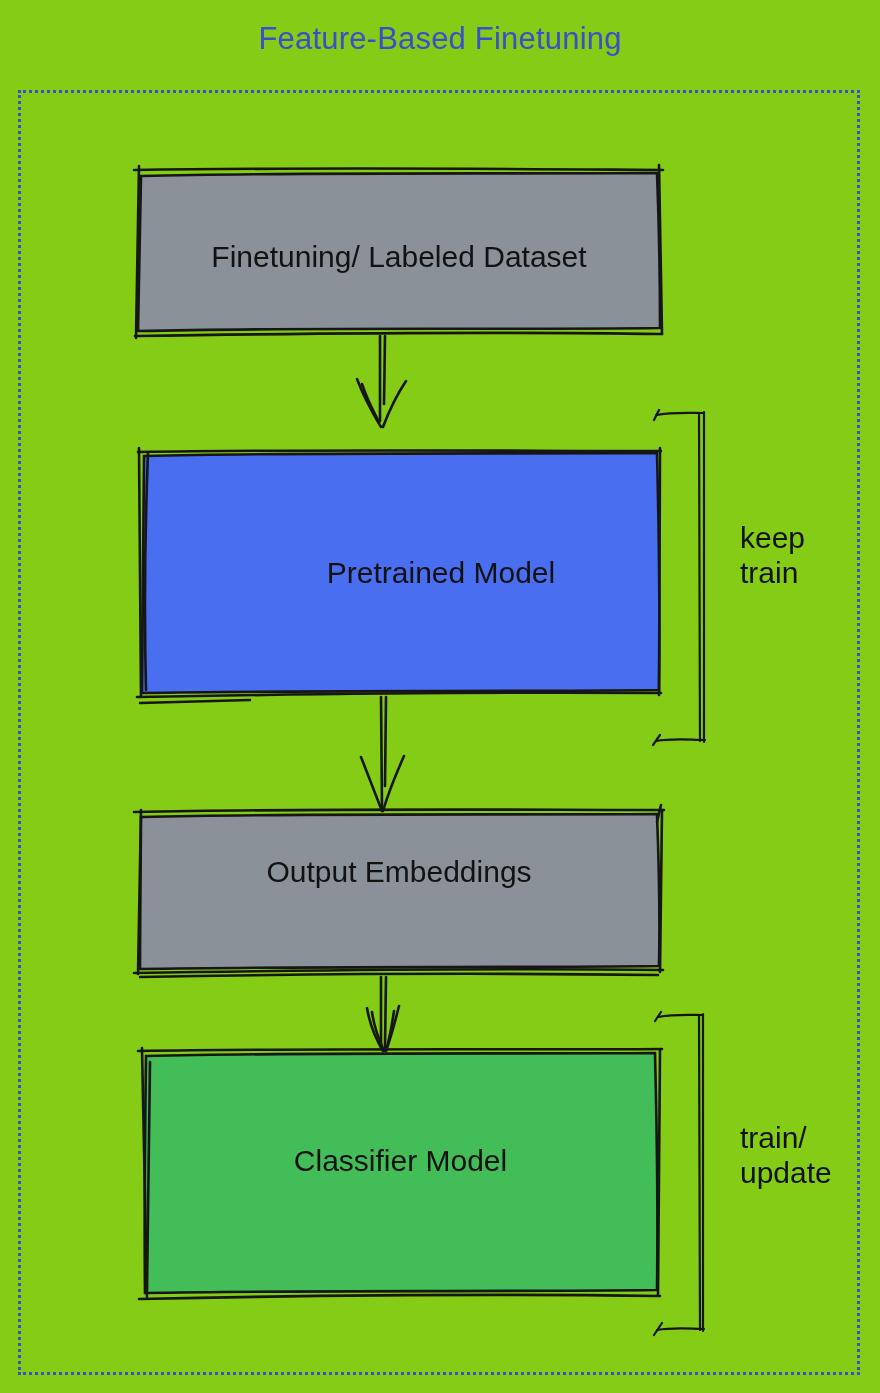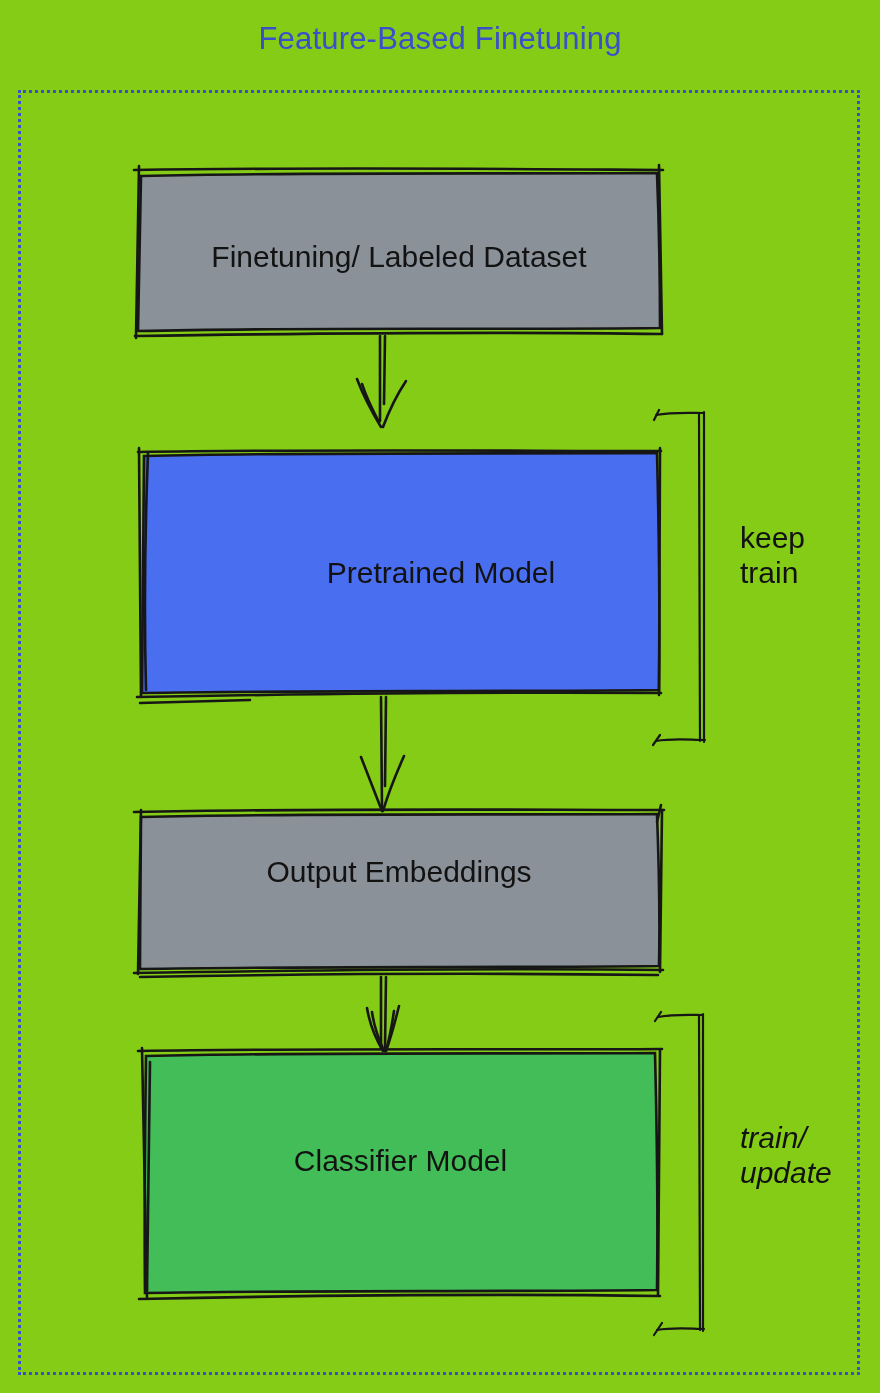--- a/index.html
+++ b/index.html
@@ -58,21 +58,21 @@
   .bracket-label {
     position: absolute;
     left: 740px;
     font-size: 30px;
     line-height: 35px;
     color: #121212;
     white-space: nowrap;
     margin-top: 24px;
   }
   .bracket-label.keep-frozen  { top: 496px; }
-  .bracket-label.train-update { top: 1096px; font-style: italic; }
+  .bracket-label.train-update { top: 1096px; }
   .sketch {
     fill: none;
     stroke: #161616;
     stroke-width: 2.6;
     stroke-linecap: round;
   }
   .sketch.thin { stroke-width: 2.2; }
   .boxfill { stroke: #161616; stroke-width: 2.6; }
 </style>
 </head>

